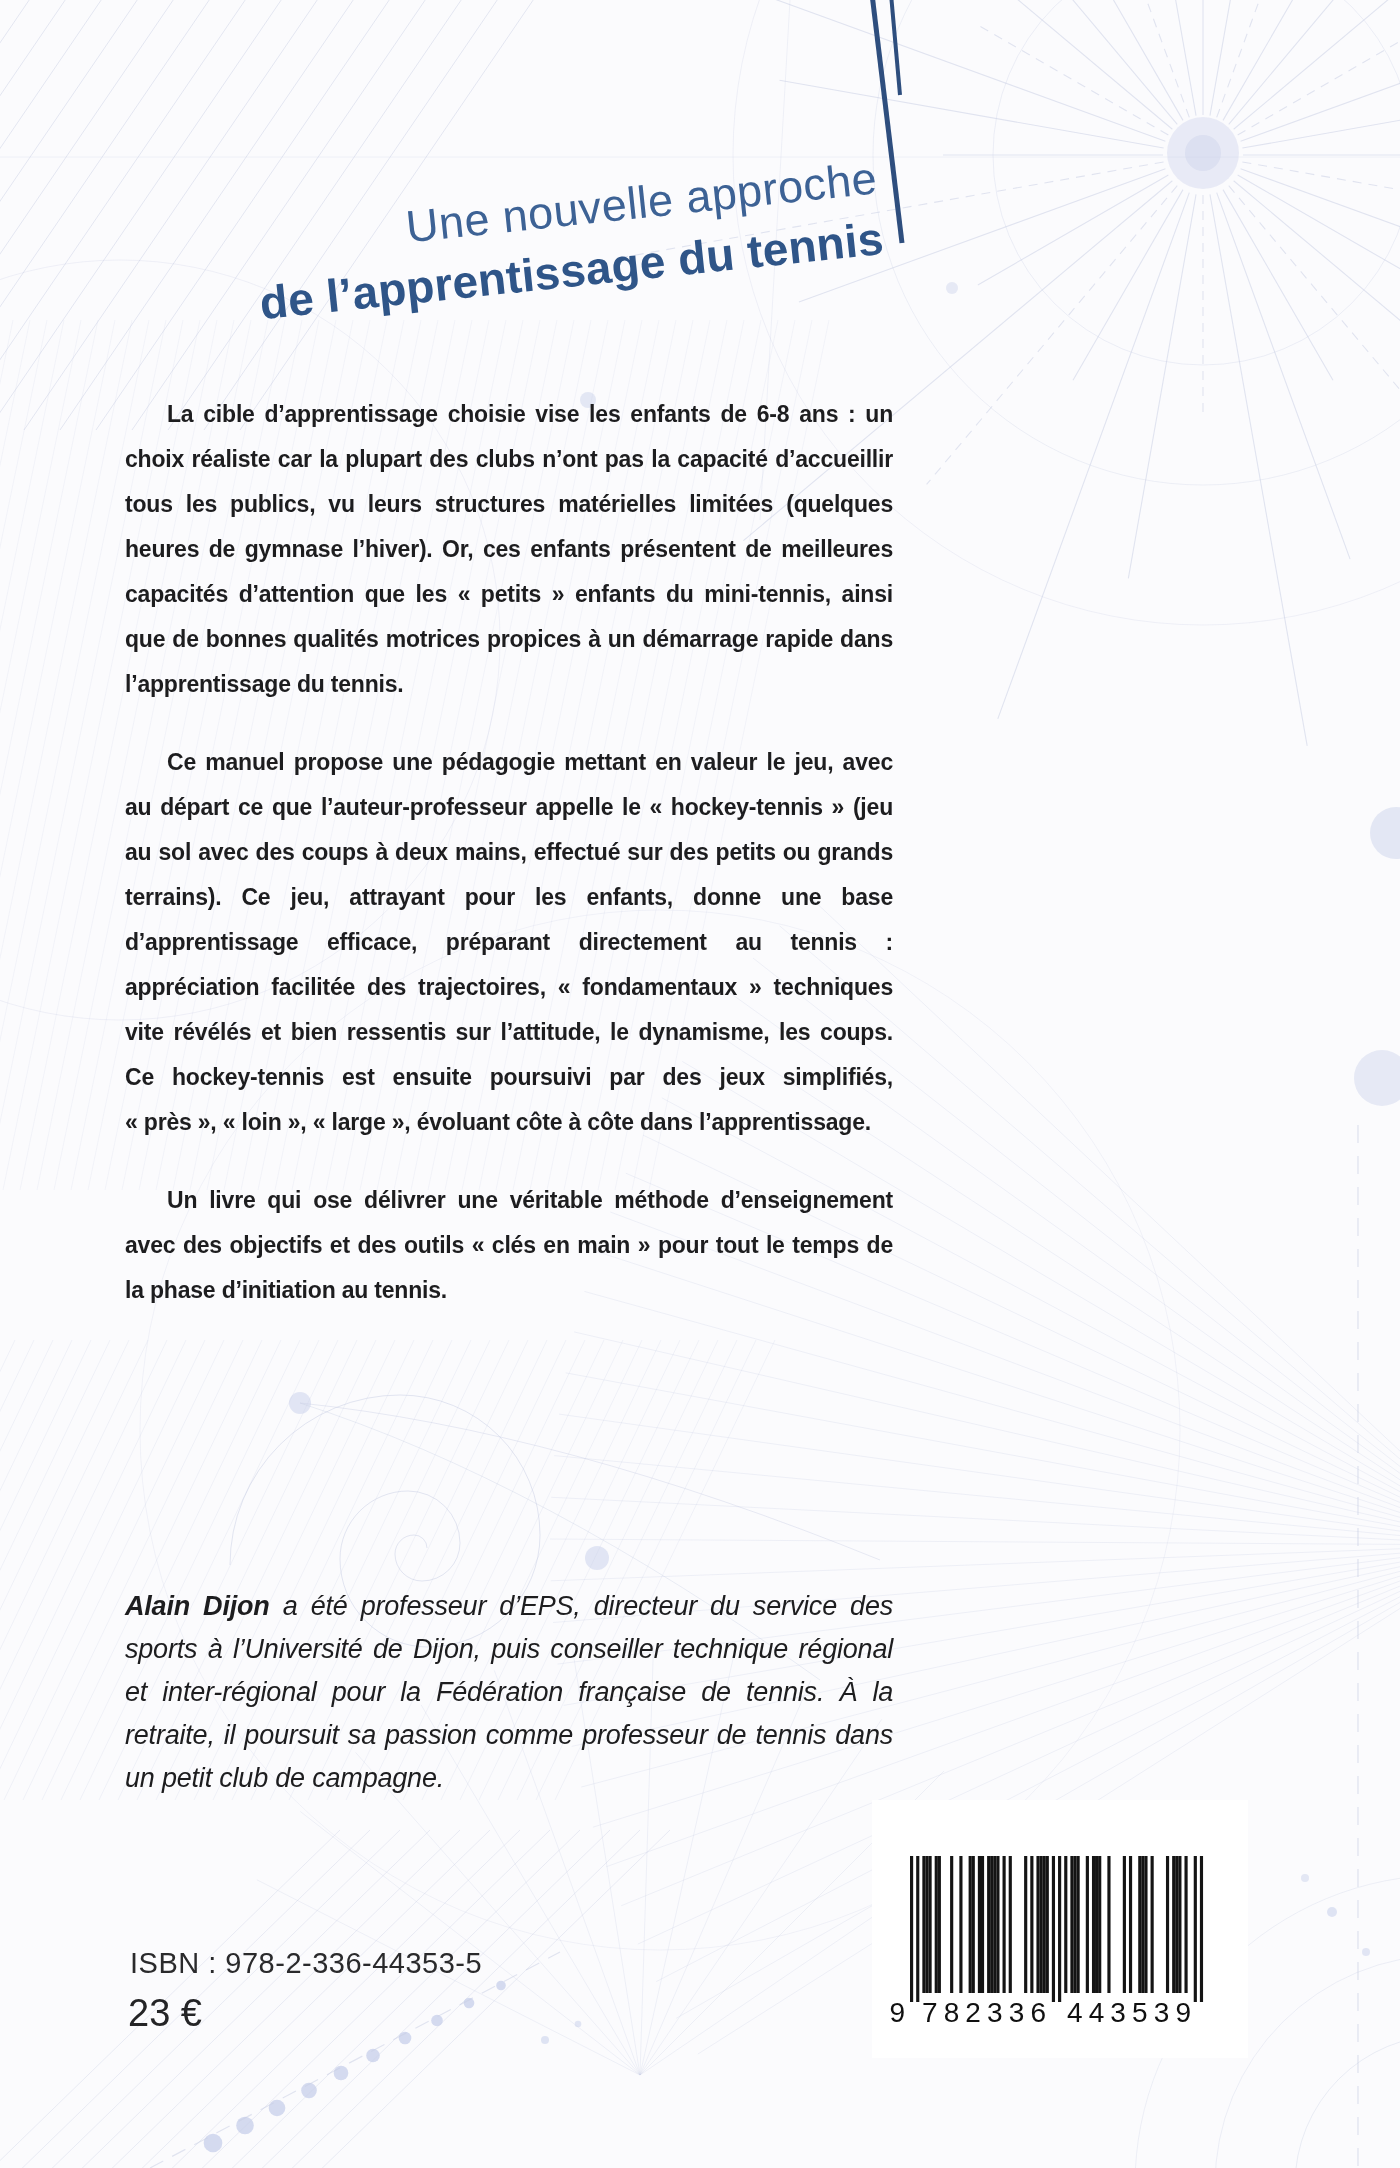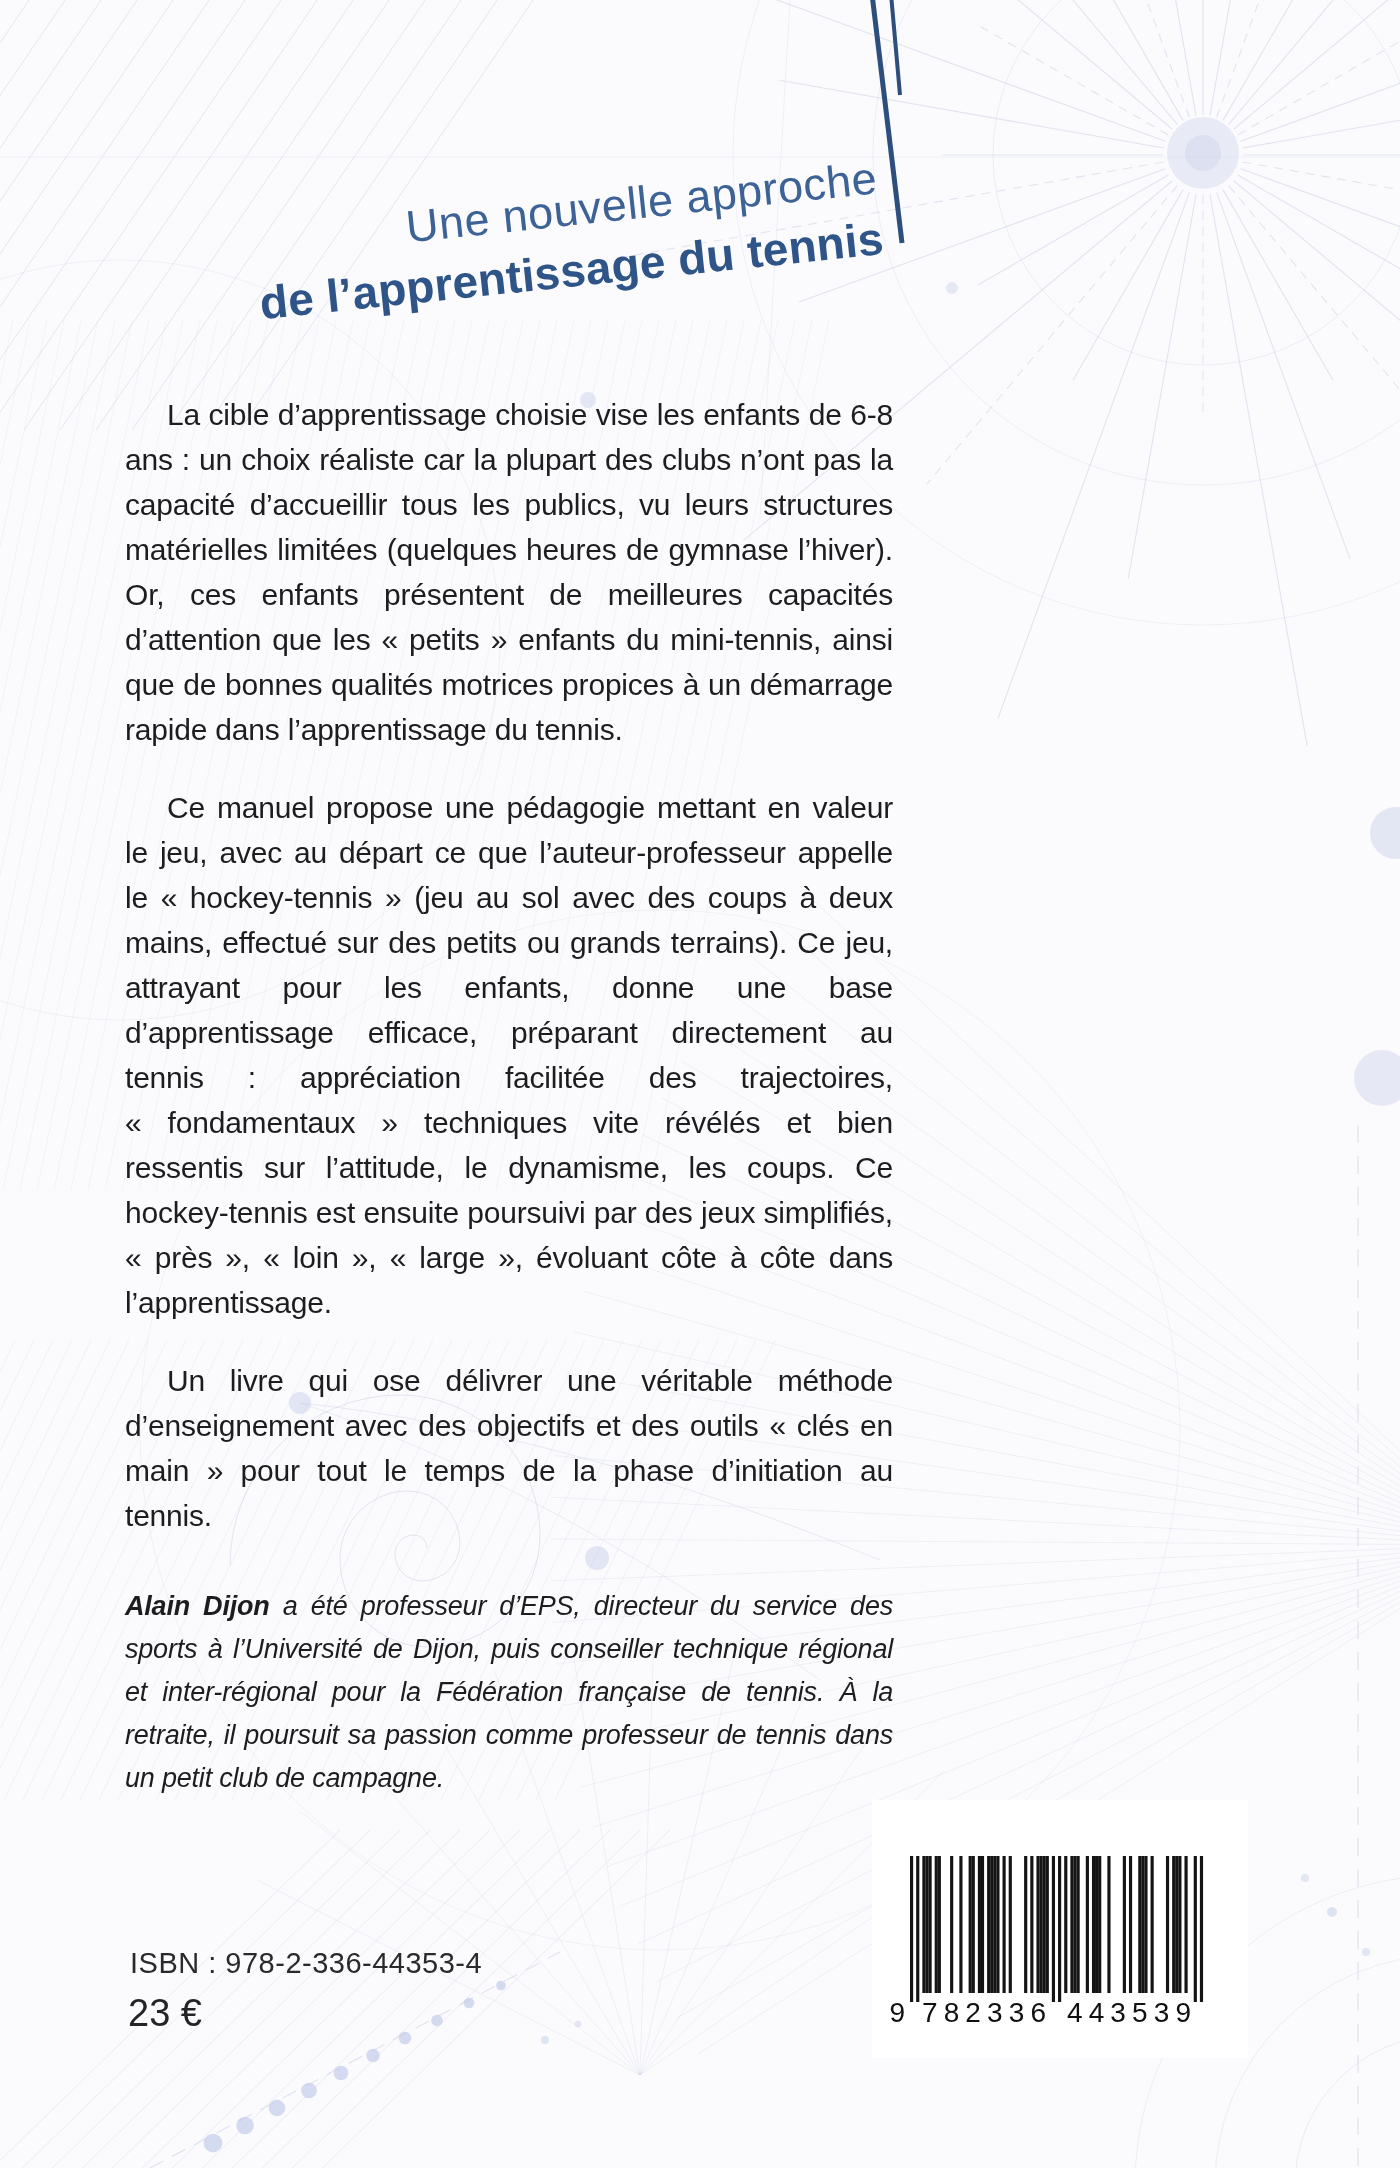--- a/index.html
+++ b/index.html
@@ -19,22 +19,22 @@
     letter-spacing:.5px;white-space:nowrap;
   }
   .title-line2{
     font-size:46px;line-height:60px;color:#2f5588;font-weight:700;
     letter-spacing:.2px;white-space:nowrap;
   }
 
   
   .body-text{
     position:absolute;left:125px;top:392px;width:768px;
-    font-size:30px;line-height:45px;color:#1d1d1f;
-    text-align:justify;letter-spacing:-0.2px;
+    font-size:23px;line-height:45px;color:#1d1d1f;
+    text-align:justify;letter-spacing:-0.2px;font-weight:bold;
   }
   .body-text p{margin:0 0 33px 0;text-indent:42px;}
   .body-text p:last-child{margin-bottom:0;}
 
   
   .bio{
     position:absolute;left:125px;top:1558px;width:768px;
     font-size:27px;line-height:43px;color:#1d1d1f;
     font-style:italic;text-align:justify;letter-spacing:-0.2px;
   }
@@ -329,21 +329,21 @@
     <p>La cible d’apprentissage choisie vise les enfants de 6-8 ans&nbsp;: un choix réaliste car la plupart des clubs n’ont pas la capacité d’accueillir tous les publics, vu leurs structures matérielles limitées (quelques heures de gymnase l’hiver). Or, ces enfants présentent de meilleures capacités d’attention que les «&nbsp;petits&nbsp;» enfants du mini-tennis, ainsi que de bonnes qualités motrices propices à un démarrage rapide dans l’apprentissage du tennis.</p>
     <p>Ce manuel propose une pédagogie mettant en valeur le jeu, avec au départ ce que l’auteur-professeur appelle le «&nbsp;hockey-tennis&nbsp;» (jeu au sol avec des coups à deux mains, effectué sur des petits ou grands terrains). Ce jeu, attrayant pour les enfants, donne une base d’apprentissage efficace, préparant directement au tennis&nbsp;: appréciation facilitée des trajectoires, «&nbsp;fondamentaux&nbsp;» techniques vite révélés et bien ressentis sur l’attitude, le dynamisme, les coups. Ce hockey-tennis est ensuite poursuivi par des jeux simplifiés, «&nbsp;près&nbsp;», «&nbsp;loin&nbsp;», «&nbsp;large&nbsp;», évoluant côte à côte dans l’apprentissage.</p>
     <p>Un livre qui ose délivrer une véritable méthode d’enseignement avec des objectifs et des outils «&nbsp;clés en main&nbsp;» pour tout le temps de la phase d’initiation au tennis.</p>
   </div>
 
   <p class="bio">
     <span class="bio-name">Alain Dijon</span>
     <span>a été professeur d’EPS, directeur du service des sports à l’Université de Dijon, puis conseiller technique régional et inter-régional pour la Fédération française de tennis. À la retraite, il poursuit sa passion comme professeur de tennis dans un petit club de campagne.</span>
   </p>
 
-  <div class="isbn">ISBN : 978-2-336-44353-4</div>
+  <div class="isbn">ISBN : 978-2-336-44353-5</div>
   <div class="price">23 €</div>
 
   <div class="barcode-box">
     <svg id="barcode-svg" width="376" height="258" viewBox="0 0 376 258" xmlns="http://www.w3.org/2000/svg">
       <text class="bc-digit" x="33" y="222" text-anchor="end">9</text>
       <text class="bc-digit" x="50" y="222" textLength="124" lengthAdjust="spacing">782336</text>
       <text class="bc-digit" x="195" y="222" textLength="124" lengthAdjust="spacing">443539</text>
     <rect x="38.00" y="56" width="3.16" height="146" fill="#141414"></rect>
         <rect x="44.17" y="56" width="3.16" height="146" fill="#141414"></rect>
         <rect x="50.34" y="56" width="3.16" height="137" fill="#141414"></rect>

